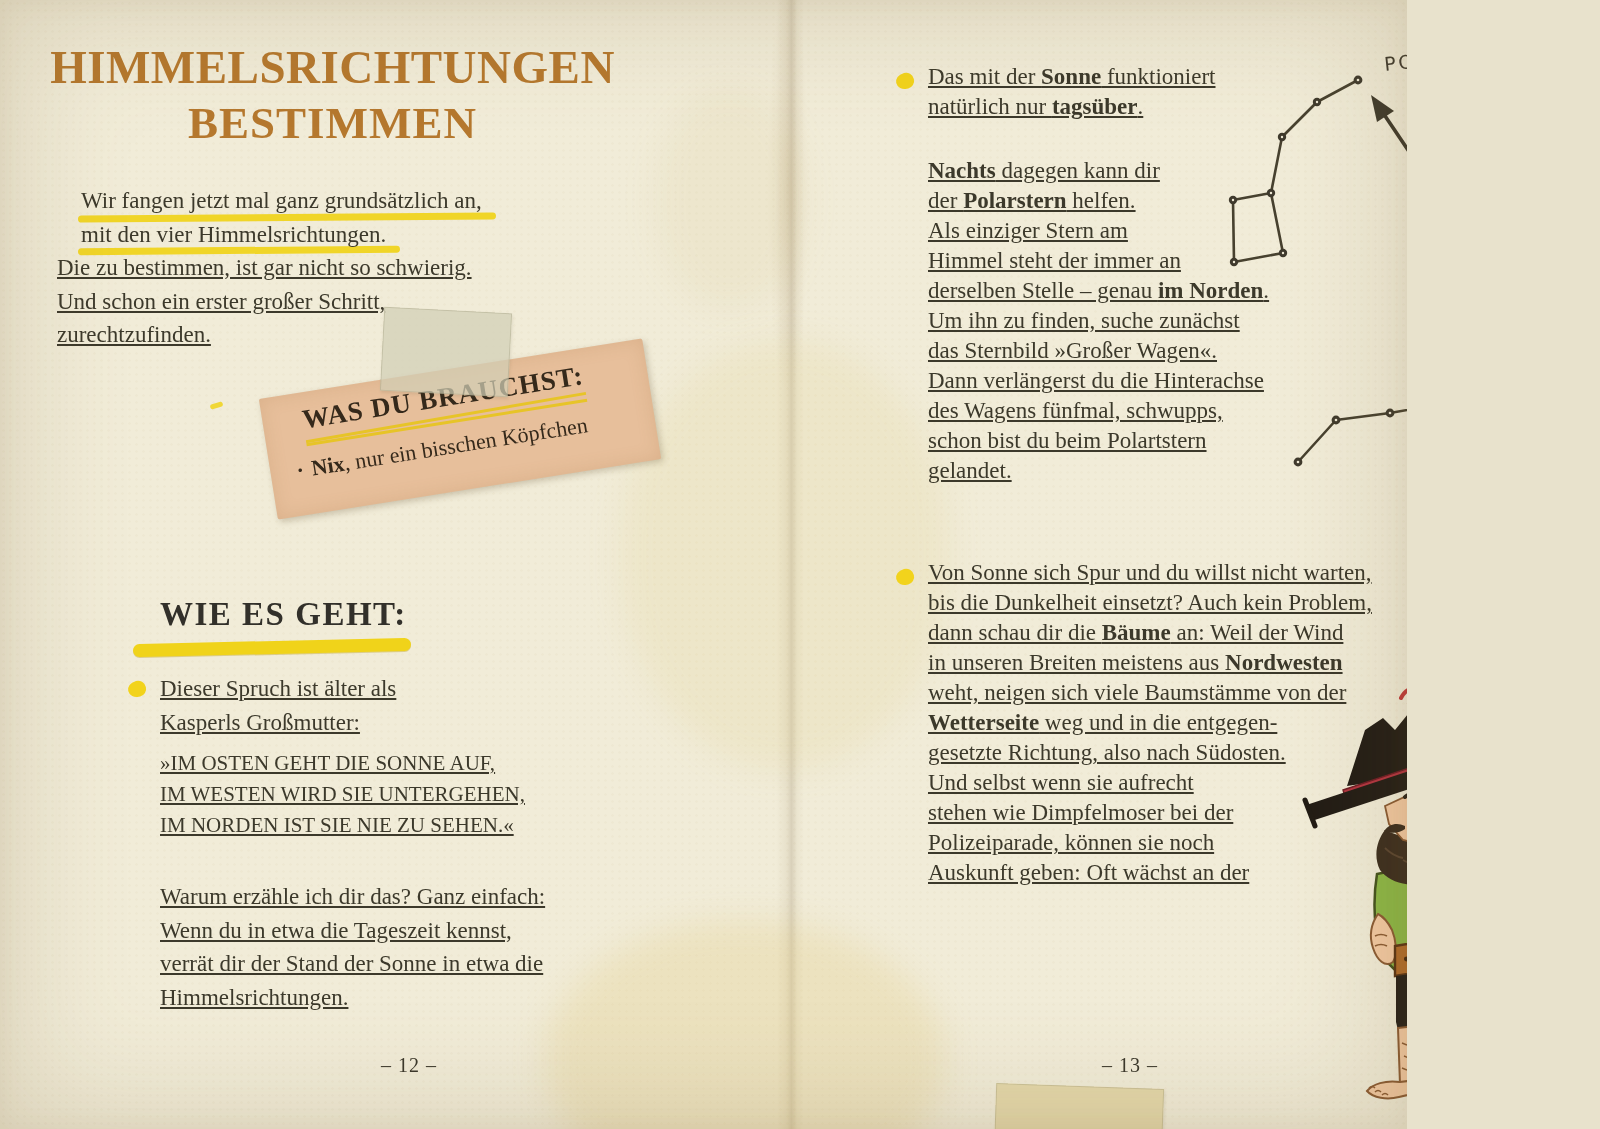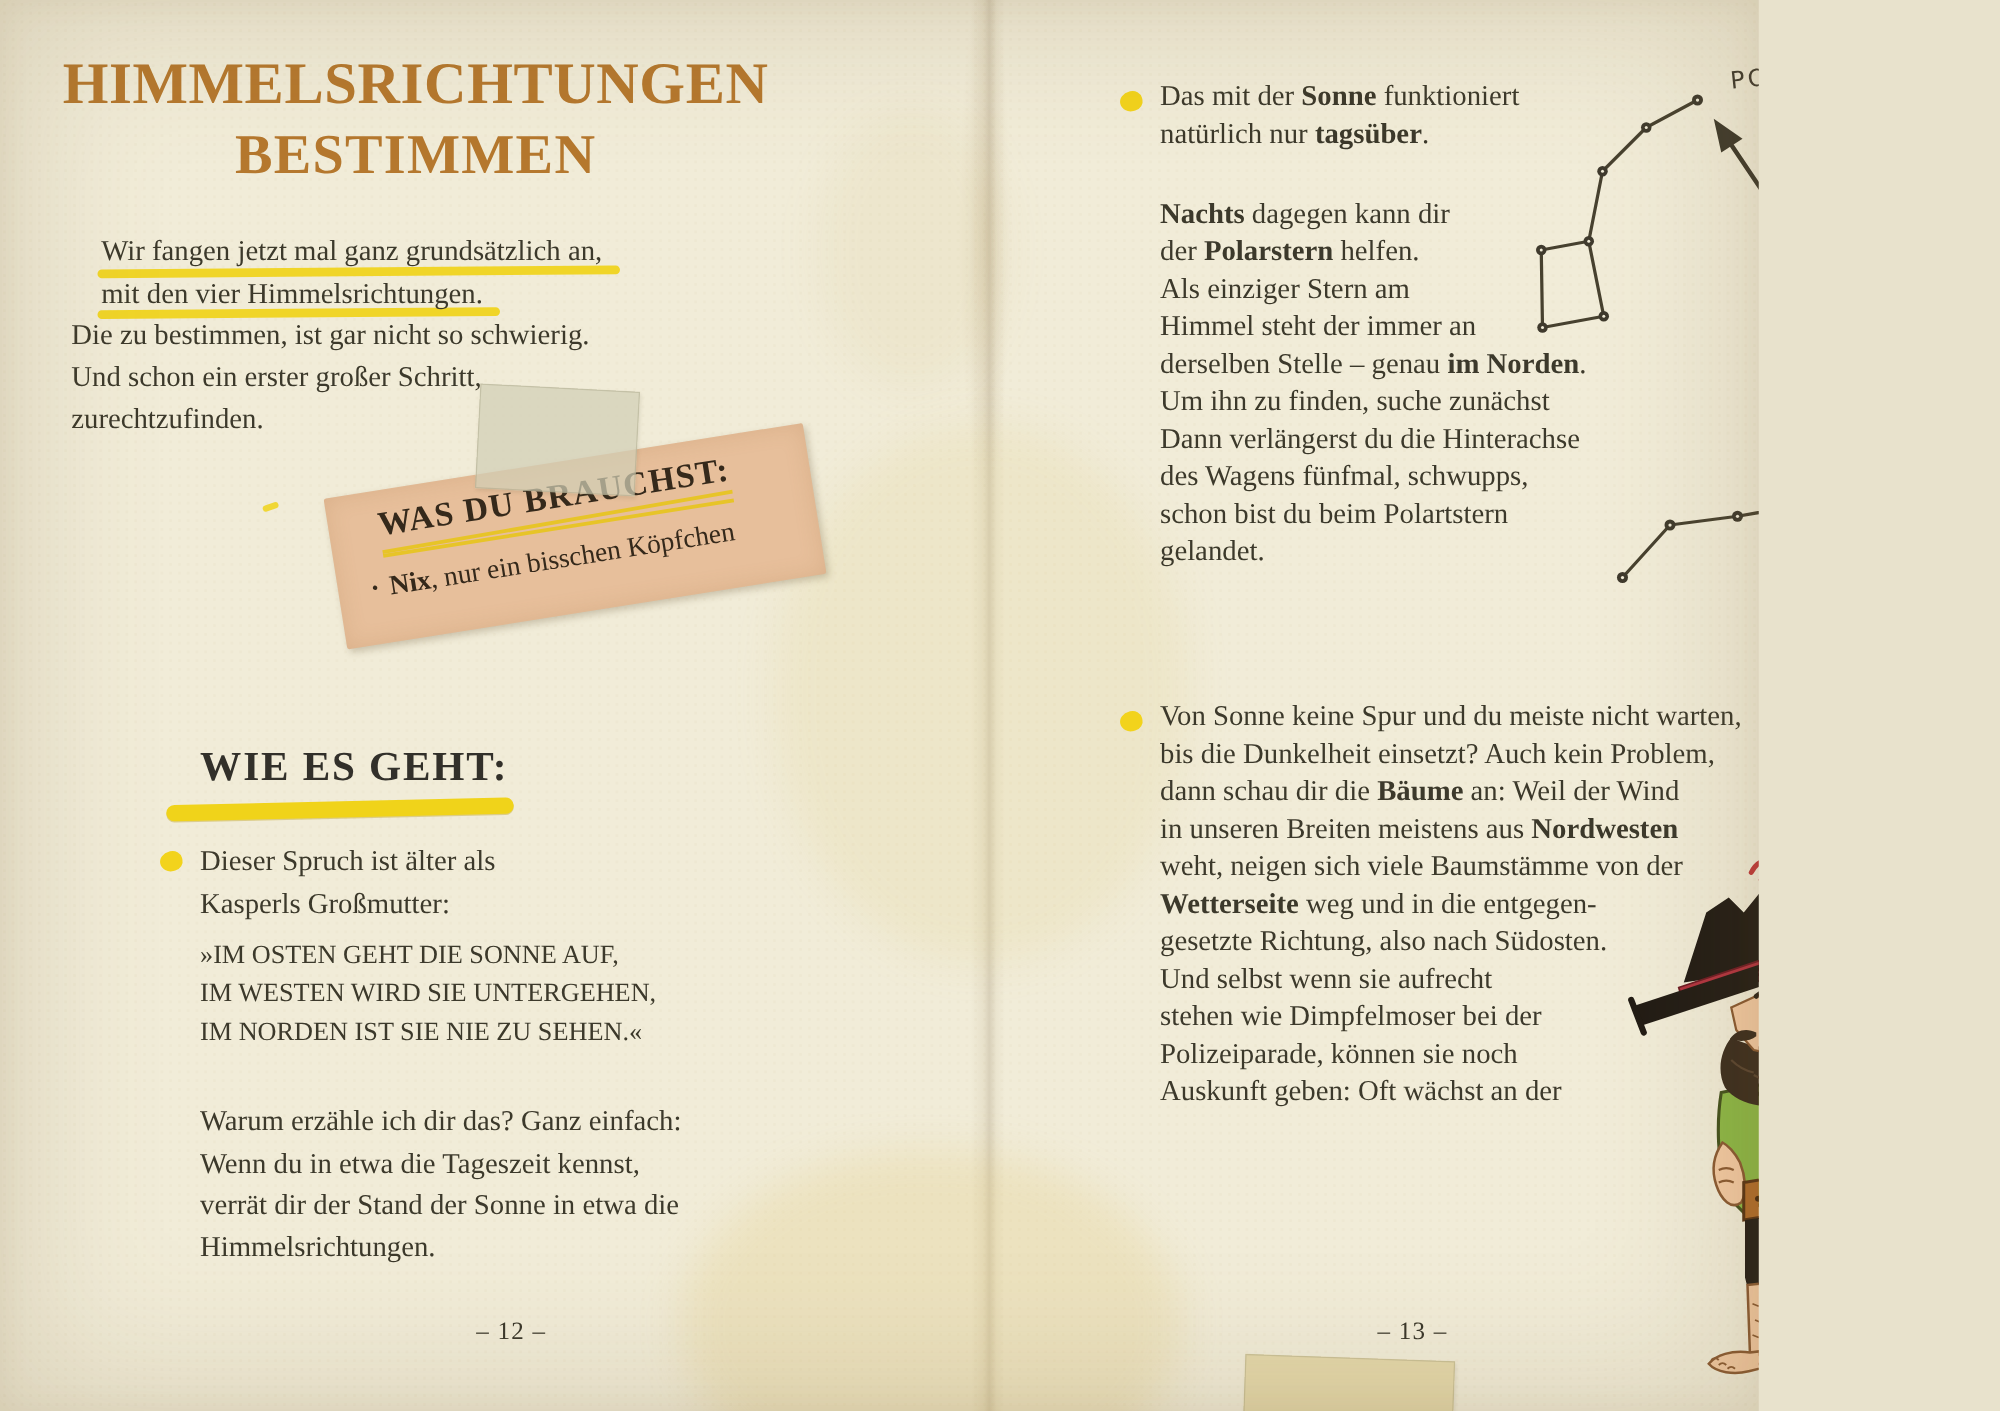--- a/index.html
+++ b/index.html
@@ -34,21 +34,21 @@
     background:var(--c-marker_yellow,#f0d31a);border-radius:4px;transform:rotate(-0.45deg);
     opacity:.93;z-index:-1;}
   .ydot{position:absolute;width:18px;height:16px;background:var(--c-bullet_yellow,#f2d31c);
     border-radius:64% 55% 52% 60%/60% 58% 55% 62%;transform:rotate(-14deg);z-index:3;}
 
   .title{position:absolute;left:40px;top:44px;width:585px;text-align:center;z-index:2;
     color:var(--c-title,#b5782e);font-weight:bold;line-height:1.0;}
   .title .l1{font-size:47px;letter-spacing:0.5px;}
   .title .l2{font-size:45px;margin-top:10px;letter-spacing:1px;}
 
-  .body-block{position:absolute;z-index:2;font-size:23px;}
+  .body-block{position:absolute;z-index:2;font-size:23px;text-decoration:underline;}
   .intro{left:57px;top:184px;line-height:33.5px;}
   .lbullet-text{left:160px;top:672px;line-height:33.5px;}
   .poem{left:160px;top:748px;line-height:31px;font-size:21px;}
   .outro{left:160px;top:880px;line-height:33.5px;}
   .rb1{left:928px;top:62px;line-height:30px;}
   .rb1 .para2{margin-top:34px;}
   .rb2{left:928px;top:558px;line-height:30px;}
 
   .how{position:absolute;left:160px;top:596px;z-index:2;font-size:33px;font-weight:bold;
     letter-spacing:1.5px;color:#32302a;}
@@ -150,30 +150,31 @@
         <div class="tline"><span>Das mit der </span><span class="b">Sonne</span><span> funktioniert</span></div>
         <div class="tline"><span>natürlich nur </span><span class="b">tagsüber</span><span>.</span></div>
       </div>
     <div class="para2">
         <div class="tline"><span class="b">Nachts</span><span> dagegen kann dir</span></div>
         <div class="tline"><span>der </span><span class="b">Polarstern</span><span> helfen.</span></div>
         <div class="tline"><span>Als einziger Stern am</span></div>
         <div class="tline"><span>Himmel steht der immer an</span></div>
         <div class="tline"><span>derselben Stelle – genau </span><span class="b">im Norden</span><span>.</span></div>
         <div class="tline"><span>Um ihn zu finden, suche zunächst</span></div>
+        <div class="tline"><span>das Sternbild »Großer Wagen«.</span></div>
         <div class="tline"><span>Dann verlängerst du die Hinterachse</span></div>
         <div class="tline"><span>des Wagens fünfmal, schwupps,</span></div>
         <div class="tline"><span>schon bist du beim Polartstern</span></div>
         <div class="tline"><span>gelandet.</span></div>
       </div>
   </div>
 
   <div class="ydot" style="left:896px;top:569px;"></div>
   <div class="body-block rb2">
-      <div class="tline"><span>Von Sonne keine Spur und du meiste nicht warten,</span></div>
+      <div class="tline"><span>Von Sonne sich Spur und du willst nicht warten,</span></div>
       <div class="tline"><span>bis die Dunkelheit einsetzt? Auch kein Problem,</span></div>
       <div class="tline"><span>dann schau dir die </span><span class="b">Bäume</span><span> an: Weil der Wind</span></div>
       <div class="tline"><span>in unseren Breiten meistens aus </span><span class="b">Nordwesten</span></div>
       <div class="tline"><span>weht, neigen sich viele Baumstämme von der</span></div>
       <div class="tline"><span class="b">Wetterseite</span><span> weg und in die entgegen-</span></div>
       <div class="tline"><span>gesetzte Richtung, also nach Südosten.</span></div>
       <div class="tline"><span>Und selbst wenn sie aufrecht</span></div>
       <div class="tline"><span>stehen wie Dimpfelmoser bei der</span></div>
       <div class="tline"><span>Polizeiparade, können sie noch</span></div>
       <div class="tline"><span>Auskunft geben: Oft wächst an der</span></div>

